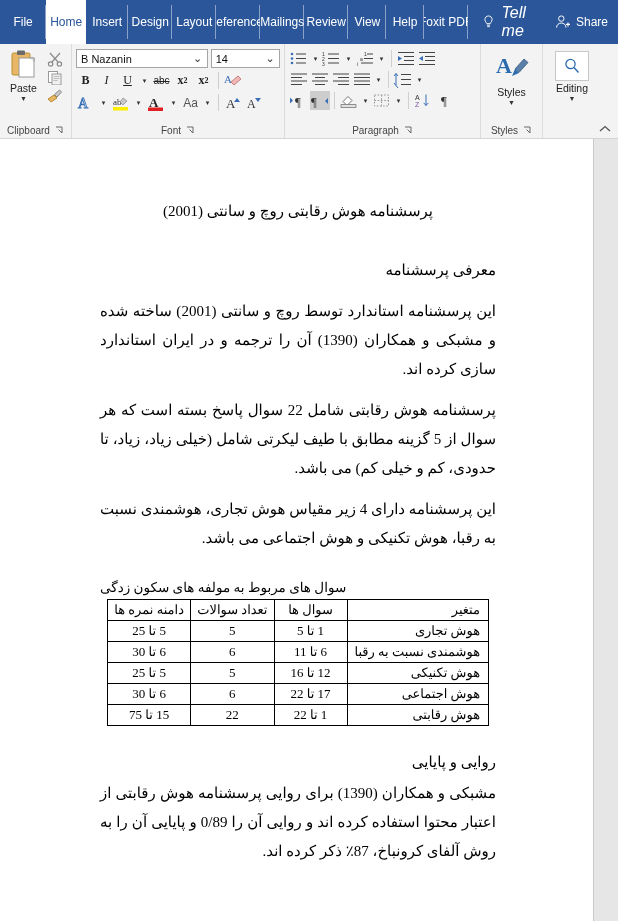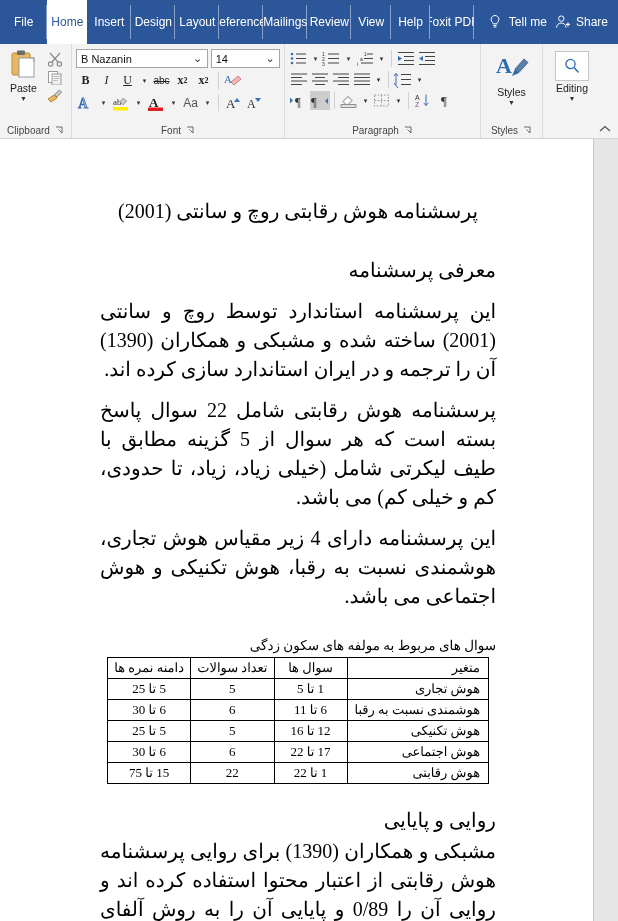--- a/index.html
+++ b/index.html
@@ -43,21 +43,21 @@
   .tab.active {
     background: #ffffff;
     color: #2b579a;
     max-width: none;
     padding: 0 6px;
   }
   .tab.active.clip { max-width: 40px; }
   .tab-spacer { flex: 0 0 8px; }
   .tellme {
     display: flex; align-items: center; gap: 7px;
-    color: #fff; font-size: 12px; padding: 0 6px;
+    color: #fff; font-size: 16px; padding: 0 6px; font-style: italic;
   }
   .bulb { width: 14px; height: 16px; display:block; }
   .share {
     display: flex; align-items: center; gap: 4px;
     color: #fff; font-size: 12px;
     margin-left: auto; padding-right: 10px;
   }
 
   
   .ribbon {
@@ -182,33 +182,33 @@
 
   .doc-content {
     direction: rtl;
     padding: 0 97px 0 100px;
     font-family: "Liberation Serif", serif;
     color: #000;
   }
   .rtl-line {
     direction: rtl;
     text-align: justify;
-    font-size: 20px;
+    font-size: 15px;
     line-height: 29px;
   }
   .ctr { text-align: center; }
   .rgt { text-align: right; }
 
   .title-block { padding-top: 58px; }
   .sec-head { margin-top: 30px; }
   .para { margin-top: 12px; }
 
   
   .tbl-caption {
-    text-align: right;
+    text-align: left;
     font-size: 13.5px;
     direction: rtl;
     margin-top: 26px;
     margin-bottom: 3px;
     font-family: "Liberation Serif", serif;
   }
   table.qtbl {
     direction: rtl;
     border-collapse: collapse;
     width: 382px;

